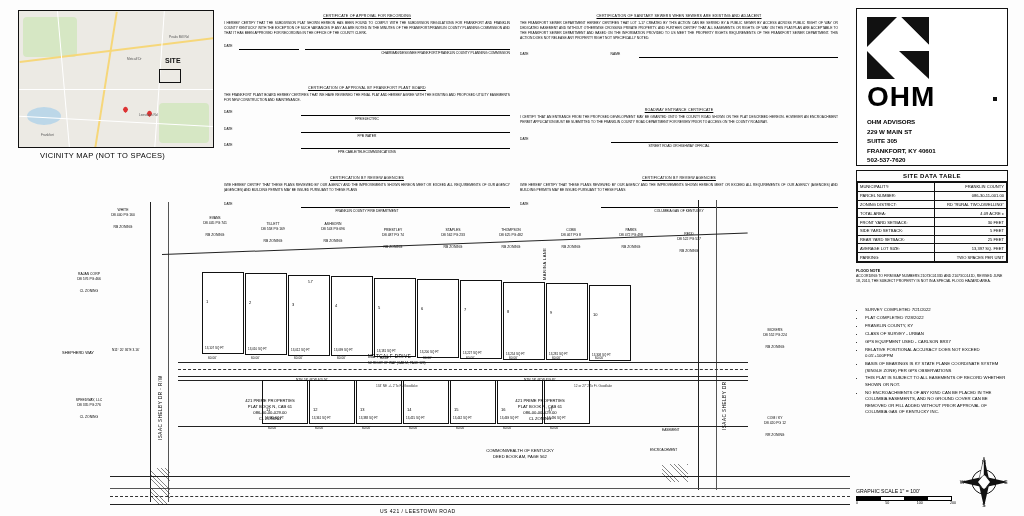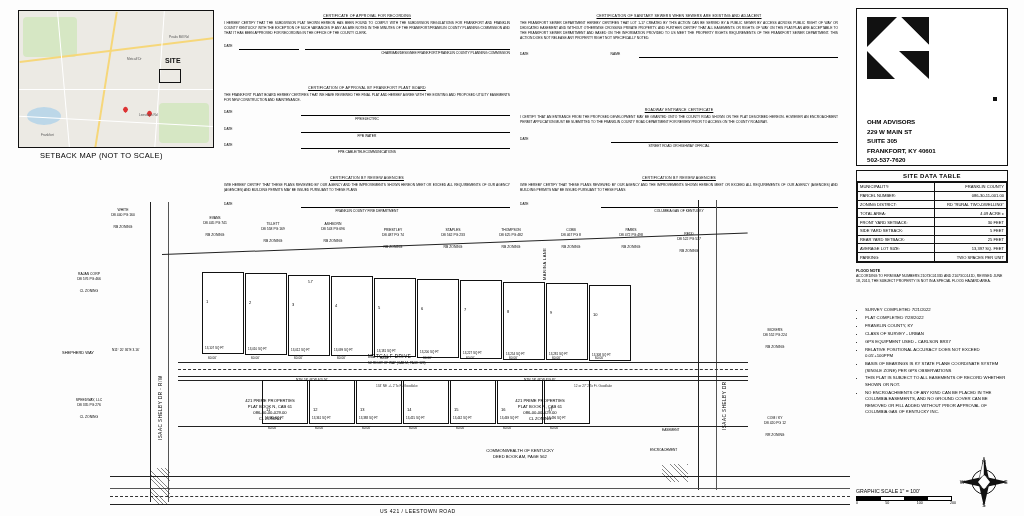--- a/index.html
+++ b/index.html
@@ -130,21 +130,21 @@
     <div class="vic-marker" style="left:128px; top:100px;"></div>
 
     <div class="vic-label" style="left:108px; top:46px;">Metcalf Dr</div>
     <div class="vic-label" style="left:120px; top:102px;">Leestown Rd</div>
     <div class="vic-label" style="left:22px; top:122px;">Frankfort</div>
     <div class="vic-label" style="left:150px; top:24px;">Peaks Mill Rd</div>
 
     <div class="vic-site" style="left:146px; top:46px;">SITE</div>
     <div style="position:absolute; left:140px; top:58px; width:22px; height:14px; border:1px solid #111;"></div>
   </div>
-  <div class="vicinity-cap vic-caption">SETBACK MAP (NOT TO SCALE)</div>
+  <div class="vicinity-cap vic-caption">VICINITY MAP (NOT TO SPACES)</div>
 
   <div class="certcol" style="left:224px; top:14px; width:286px;">
     <div class="cert-title">CERTIFICATE OF APPROVAL FOR RECORDING</div>
     <div class="cert-body">I HEREBY CERTIFY THAT THE SUBDIVISION PLAT SHOWN HEREON HAS BEEN FOUND TO COMPLY WITH THE SUBDIVISION REGULATIONS FOR FRANKFORT AND FRANKLIN COUNTY KENTUCKY WITH THE EXCEPTION OF SUCH VARIANCES IF ANY AS ARE NOTED IN THE MINUTES OF THE FRANKFORT/FRANKLIN COUNTY PLANNING COMMISSION AND THAT IT HAS BEEN APPROVED FOR RECORDING IN THE OFFICE OF THE COUNTY CLERK.</div>
     <div class="sigline" style="margin-top:8px; display:flex; gap:6px;">
       <span>DATE</span>
       <span class="u" style="width:60px;"></span>
       <span style="flex:1; border-bottom:.6px solid #000; height:6px;"></span>
     </div>
     <div style="text-align:right; margin-top:1px;">CHAIRMAN/DESIGNEE  FRANKFORT/FRANKLIN COUNTY PLANNING COMMISSION</div>
@@ -219,20 +219,21 @@
 
   <div class="ohmbox">
     <svg class="ohm-mark" viewBox="0 0 62 62">
       <polygon points="0,0 30,0 0,30" fill="#111"></polygon>
       <polygon points="34,0 62,0 62,28" fill="#111"></polygon>
       <polygon points="0,34 28,62 0,62" fill="#111"></polygon>
       <polygon points="32,34 62,34 62,62 32,62" fill="#111"></polygon>
       <polygon points="32,34 62,62 32,62" fill="#fff"></polygon>
       <polygon points="34,0 62,28 34,28" fill="#fff"></polygon>
     </svg>
+    <div class="ohm-word">OHM</div>
     <div class="ohm-dot"></div>
     <div class="ohm-addr">
       <div>OHM ADVISORS</div>
       <div>229 W MAIN ST</div>
       <div>SUITE 305</div>
       <div>FRANKFORT, KY 40601</div>
       <div>502-537-7620</div>
     </div>
   </div>
 

